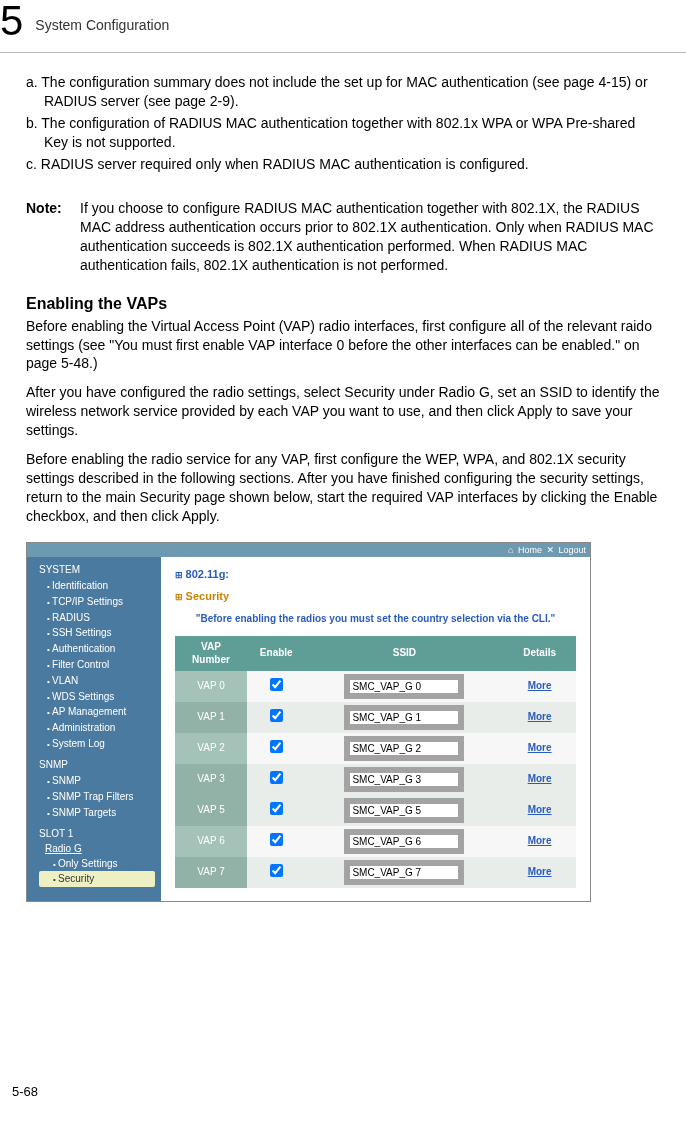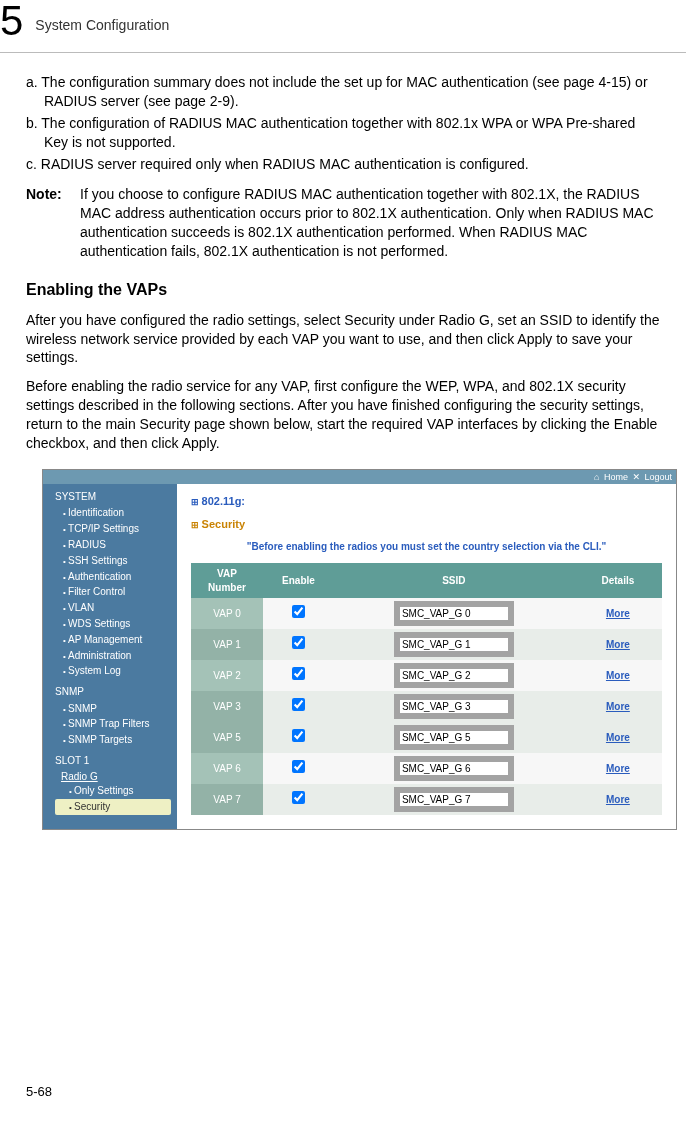--- a/index.html
+++ b/index.html
@@ -36,41 +36,41 @@
       padding: 0 26px 0 26px;
       font-size: 14px;
       line-height: 1.35;
     }
     .list-item {
       margin-bottom: 3px;
       padding-left: 18px;
       text-indent: -18px;
     }
     .note {
-      margin-top: 12px;
+      margin-top: 26px;
       display: flex;
     }
     .note-label {
       font-weight: bold;
       flex: 0 0 54px;
     }
     .note-text {
       flex: 1;
     }
     .section-heading {
       font-weight: bold;
       font-size: 16px;
       margin-top: 18px;
       margin-bottom: 2px;
     }
     .para { margin-top: 10px; }
     .screenshot {
-      margin: 16px 0 0 16px;
+      margin: 16px 0 0 0;
       border: 1px solid #888;
-      width: 635px;
+      width: 565px;
       position: relative;
       font-size: 10px;
     }
     .topbar {
       height: 14px;
       background: #6d99b1;
       text-align: right;
       padding: 1px 4px;
       font-size: 9px;
       color: #fff;
@@ -154,21 +154,21 @@
       border: 6px solid #a3a3a3;
     }
     .more {
       color: #2a5cbd;
       text-decoration: underline;
       font-weight: bold;
     }
     .page-num {
       position: absolute;
       bottom: 28px;
-      left: 26px;
+      left: 12px;
       font-size: 13px;
     }
     .boxicon { font-size: 9px; }
   </style>
 </head>
 <body>
 
 <div class="header">
   <div class="chapter-num">5</div>
   <div class="chapter-title">System Configuration</div>
@@ -178,20 +178,21 @@
   <div class="list-item">a. The configuration summary does not include the set up for MAC authentication (see page 4-15) or RADIUS server (see page 2-9).</div>
   <div class="list-item">b. The configuration of RADIUS MAC authentication together with 802.1x WPA or WPA Pre-shared Key is not supported.</div>
   <div class="list-item">c. RADIUS server required only when RADIUS MAC authentication is configured.</div>
 
   <div class="note">
     <div class="note-label">Note:</div>
     <div class="note-text">If you choose to configure RADIUS MAC authentication together with 802.1X, the RADIUS MAC address authentication occurs prior to 802.1X authentication. Only when RADIUS MAC authentication succeeds is 802.1X authentication performed. When RADIUS MAC authentication fails, 802.1X authentication is not performed.</div>
   </div>
 
   <div class="section-heading">Enabling the VAPs</div>
+  <div class="para" style="margin-top:2px">Before enabling the Virtual Access Point (VAP) radio interfaces, first configure all of the relevant raido settings (see "You must first enable VAP interface 0 before the other interfaces can be enabled." on page 5-48.)</div>
   <div class="para">After you have configured the radio settings, select Security under Radio G, set an SSID to identify the wireless network service provided by each VAP you want to use, and then click Apply to save your settings.</div>
   <div class="para">Before enabling the radio service for any VAP, first configure the WEP, WPA, and 802.1X security settings described in the following sections. After you have finished configuring the security settings, return to the main Security page shown below, start the required VAP interfaces by clicking the Enable checkbox, and then click Apply.</div>
 
   <div class="screenshot">
     <div class="topbar">
       <span>⌂ <span>Home</span></span>
       <span>✕ <span>Logout</span></span>
     </div>
     <div class="shot-body">
       <div class="sidebar">

